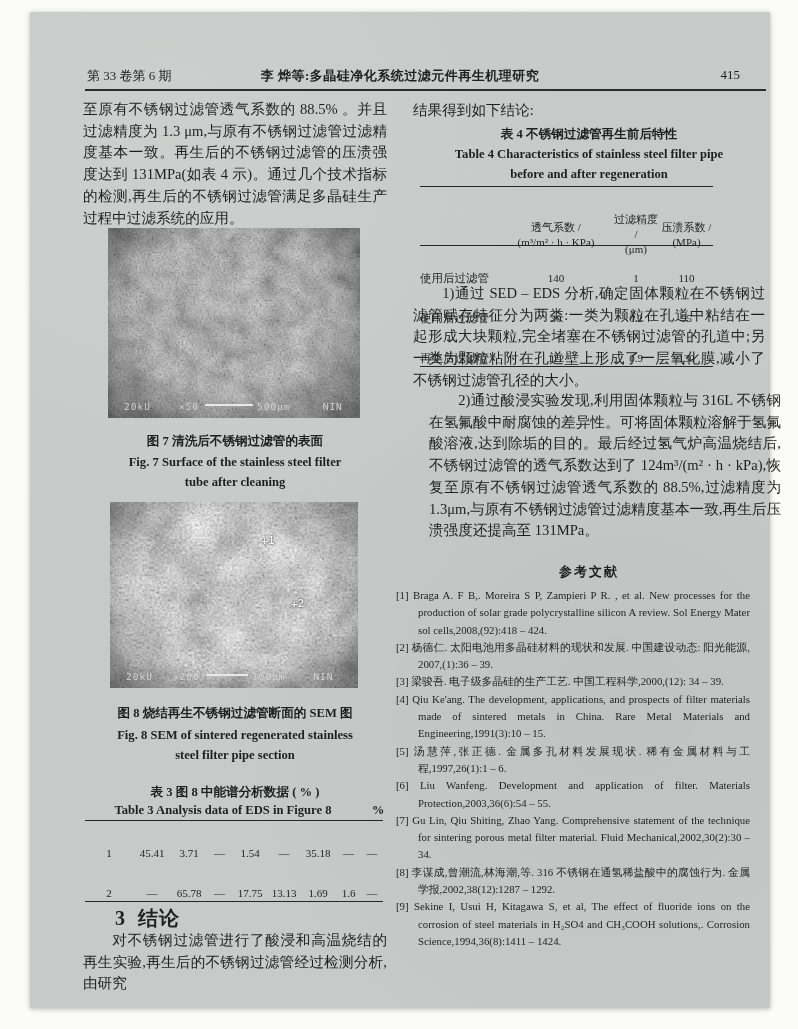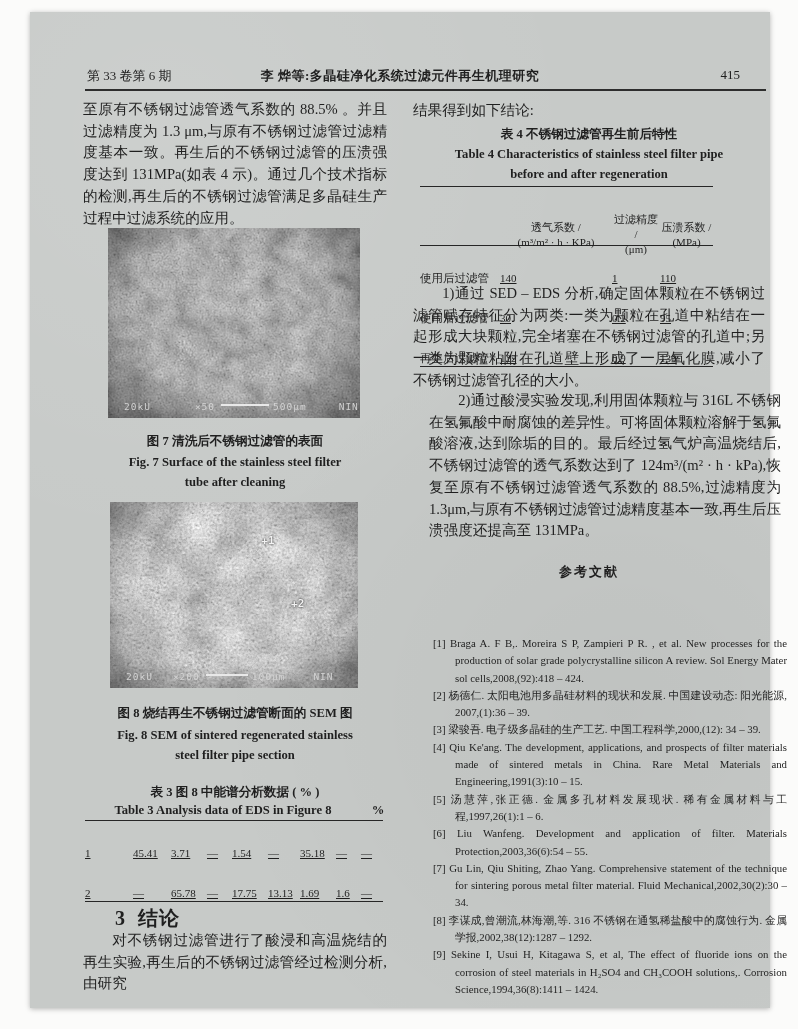--- a/index.html
+++ b/index.html
@@ -28,21 +28,21 @@
   .sem .vig{position:absolute;inset:0;background:radial-gradient(ellipse at 50% 45%, transparent 55%, rgba(0,0,0,.45) 100%);}
   .sem-bar-row{position:absolute;left:0;bottom:6px;width:100%;display:flex;align-items:center;
     font-family:"DejaVu Sans Mono","Liberation Mono",monospace;font-size:9.5px;color:#d2d2d2;letter-spacing:1px;}
   .scalebar{display:inline-block;height:2px;background:#e8e8e8;margin:0 4px 3px 0;vertical-align:middle;}
   .marker{position:absolute;color:#f2f2f2;font-family:"DejaVu Sans Mono","Liberation Mono",monospace;font-size:11px;font-weight:bold;text-shadow:0 0 2px #000;}
   .cap{position:absolute;text-align:center;font-weight:bold;font-size:12.6px;}
   
   .tbl{position:absolute;border-top:1.6px solid #262626;border-bottom:1.6px solid #262626;font-size:11px;}
   .trow{display:grid;align-items:center;margin-top:25px;}
   .thead{border-bottom:1px solid #262626;}
-  .tc{line-height:14.5px;text-decoration:underline;}
+  .tc{text-align:center;line-height:14.5px;}
   .tl{text-align:left;line-height:15px;font-size:11.5px;}
   
   .ref{font-size:10.8px;line-height:17.3px;text-align:justify;padding-left:22px;text-indent:-22px;}
   .refs-head{font-weight:bold;font-size:13px;text-align:center;letter-spacing:2px;}
   .sec-head{font-weight:bold;font-size:20px;letter-spacing:1px;}
   .t4h{line-height:15px;text-align:center;font-size:11px;}
 </style>
 </head>
 <body>
 
@@ -61,21 +61,21 @@
           <feTurbulence type="fractalNoise" baseFrequency="0.045" numOctaves="4" seed="3" result="low"></feTurbulence>
           <feTurbulence type="fractalNoise" baseFrequency="0.5" numOctaves="2" seed="8" result="hi"></feTurbulence>
           <feBlend in="low" in2="hi" mode="multiply" result="mix"></feBlend>
           <feColorMatrix in="mix" type="matrix" values="0.4 0.4 0.4 0 -0.1  0.4 0.4 0.4 0 -0.1  0.4 0.4 0.4 0 -0.1  0 0 0 0 1"></feColorMatrix>
         </filter>
       <rect width="100%" height="100%" filter="url(#f7)"></rect>
     </svg>
     <div class="vig"></div>
     <div class="sem-bar-row">
       <span style="margin-left:16px;">20kU</span>
-      <span style="margin-left:44px;">×50</span>
+      <span style="margin-left:28px;">×50</span>
       <span class="scalebar" style="width:48px;margin-left:6px;"></span>
       <span>500μm</span>
       <span style="margin-left:32px;">NIN</span>
     </div>
   </div>
   <div class="cap" style="left:53px;top:421px;width:304px;">图 7  清洗后不锈钢过滤管的表面</div>
   <div class="cap" style="left:53px;top:443px;width:304px;">Fig. 7  Surface of the stainless steel filter</div>
   <div class="cap" style="left:53px;top:463px;width:304px;">tube after cleaning</div>
 
   <div class="sem" style="left:80px;top:490px;width:248px;height:186px;">
@@ -177,21 +177,21 @@
       <div class="tc">0.9</div>
       <div class="tc">130</div>
     </div>
   </div>
 
   <div class="abs para indent" style="left:383px;top:271px;width:352px;">1)通过 SED – EDS 分析,确定固体颗粒在不锈钢过滤管赋存特征分为两类:一类为颗粒在孔道中粘结在一起形成大块颗粒,完全堵塞在不锈钢过滤管的孔道中;另一类为颗粒粘附在孔道壁上形成了一层氧化膜,减小了不锈钢过滤管孔径的大小。</div>
   <div class="abs para indent" style="left:383px;top:378px;width:352px;margin-left:16px;">2)通过酸浸实验发现,利用固体颗粒与 316L 不锈钢在氢氟酸中耐腐蚀的差异性。可将固体颗粒溶解于氢氟酸溶液,达到除垢的目的。最后经过氢气炉高温烧结后,不锈钢过滤管的透气系数达到了 124m³/(m² · h · kPa),恢复至原有不锈钢过滤管透气系数的 88.5%,过滤精度为 1.3μm,与原有不锈钢过滤管过滤精度基本一致,再生后压溃强度还提高至 131MPa。</div>
 
   <div class="abs refs-head" style="left:383px;top:551px;width:352px;">参考文献</div>
 
-  <div class="abs" style="left:403px;top:575px;width:354px;margin-top:48px;">
+  <div class="abs" style="left:366px;top:575px;width:354px;">
     <div class="ref">[1] Braga A. F B,. Moreira S P, Zampieri P R. , et al. New processes for the production of solar grade polycrystalline silicon A review. Sol Energy Mater sol cells,2008,(92):418 – 424.</div>
     <div class="ref">[2] 杨德仁. 太阳电池用多晶硅材料的现状和发展. 中国建设动态: 阳光能源, 2007,(1):36 – 39.</div>
     <div class="ref">[3] 梁骏吾. 电子级多晶硅的生产工艺. 中国工程科学,2000,(12): 34 – 39.</div>
     <div class="ref">[4] Qiu Ke'ang. The development, applications, and prospects of filter materials made of sintered metals in China. Rare Metal Materials and Engineering,1991(3):10 – 15.</div>
     <div class="ref">[5] 汤慧萍,张正德. 金属多孔材料发展现状. 稀有金属材料与工程,1997,26(1):1 – 6.</div>
     <div class="ref">[6] Liu Wanfeng. Development and application of filter. Materials Protection,2003,36(6):54 – 55.</div>
     <div class="ref">[7] Gu Lin, Qiu Shiting, Zhao Yang. Comprehensive statement of the technique for sintering porous metal filter material. Fluid Mechanical,2002,30(2):30 – 34.</div>
     <div class="ref">[8] 李谋成,曾潮流,林海潮,等. 316 不锈钢在通氢稀盐酸中的腐蚀行为. 金属学报,2002,38(12):1287 – 1292.</div>
     <div class="ref">[9] Sekine I, Usui H, Kitagawa S, et al, The effect of fluoride ions on the corrosion of steel materials in H₂SO4 and CH₃COOH solutions,. Corrosion Science,1994,36(8):1411 – 1424.</div>
   </div>

